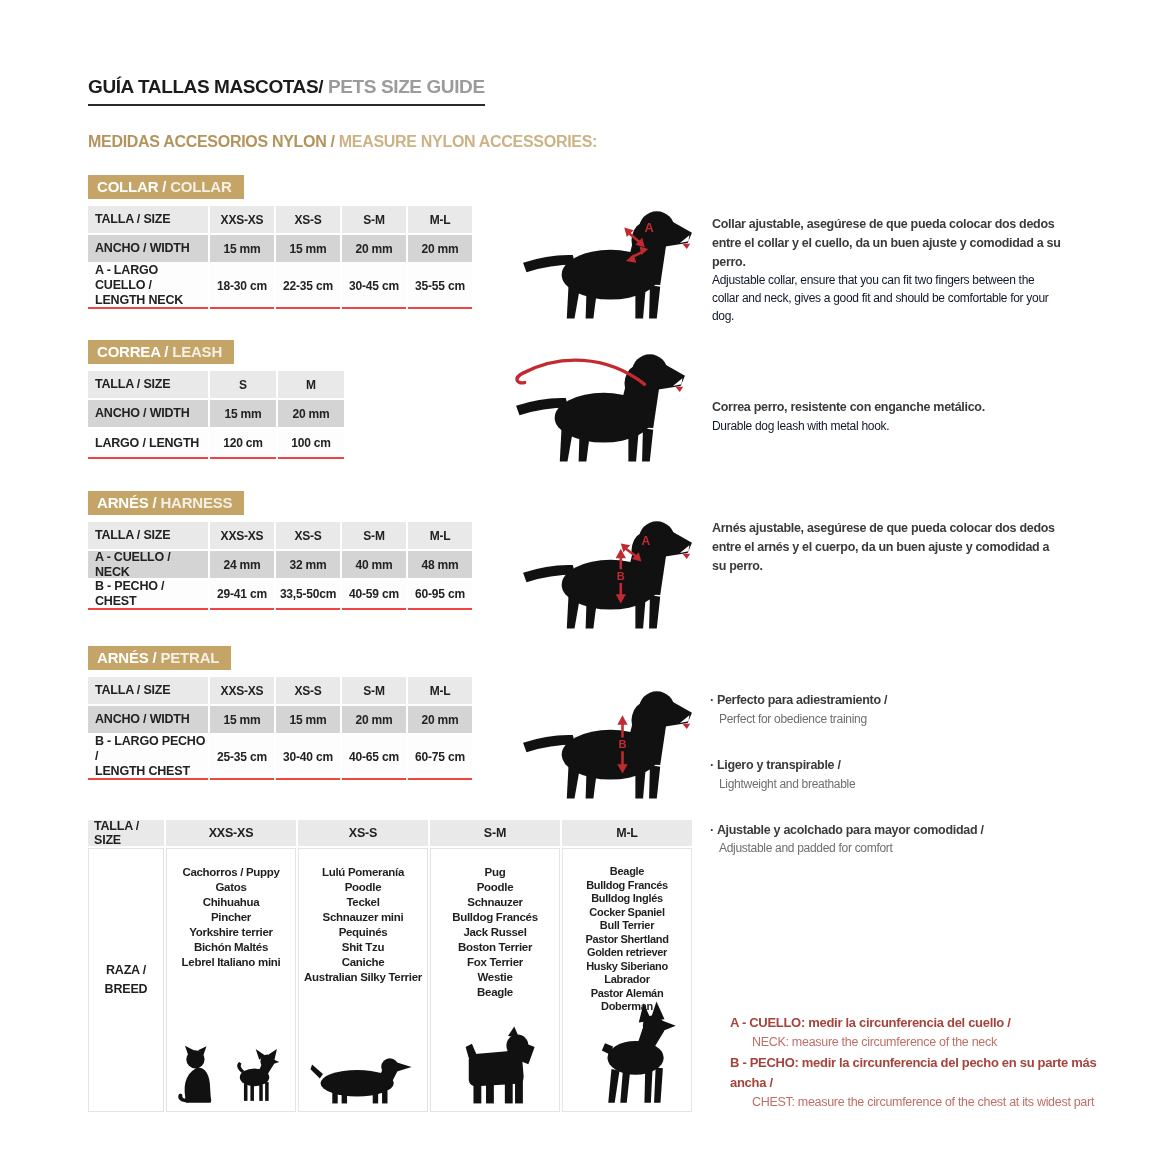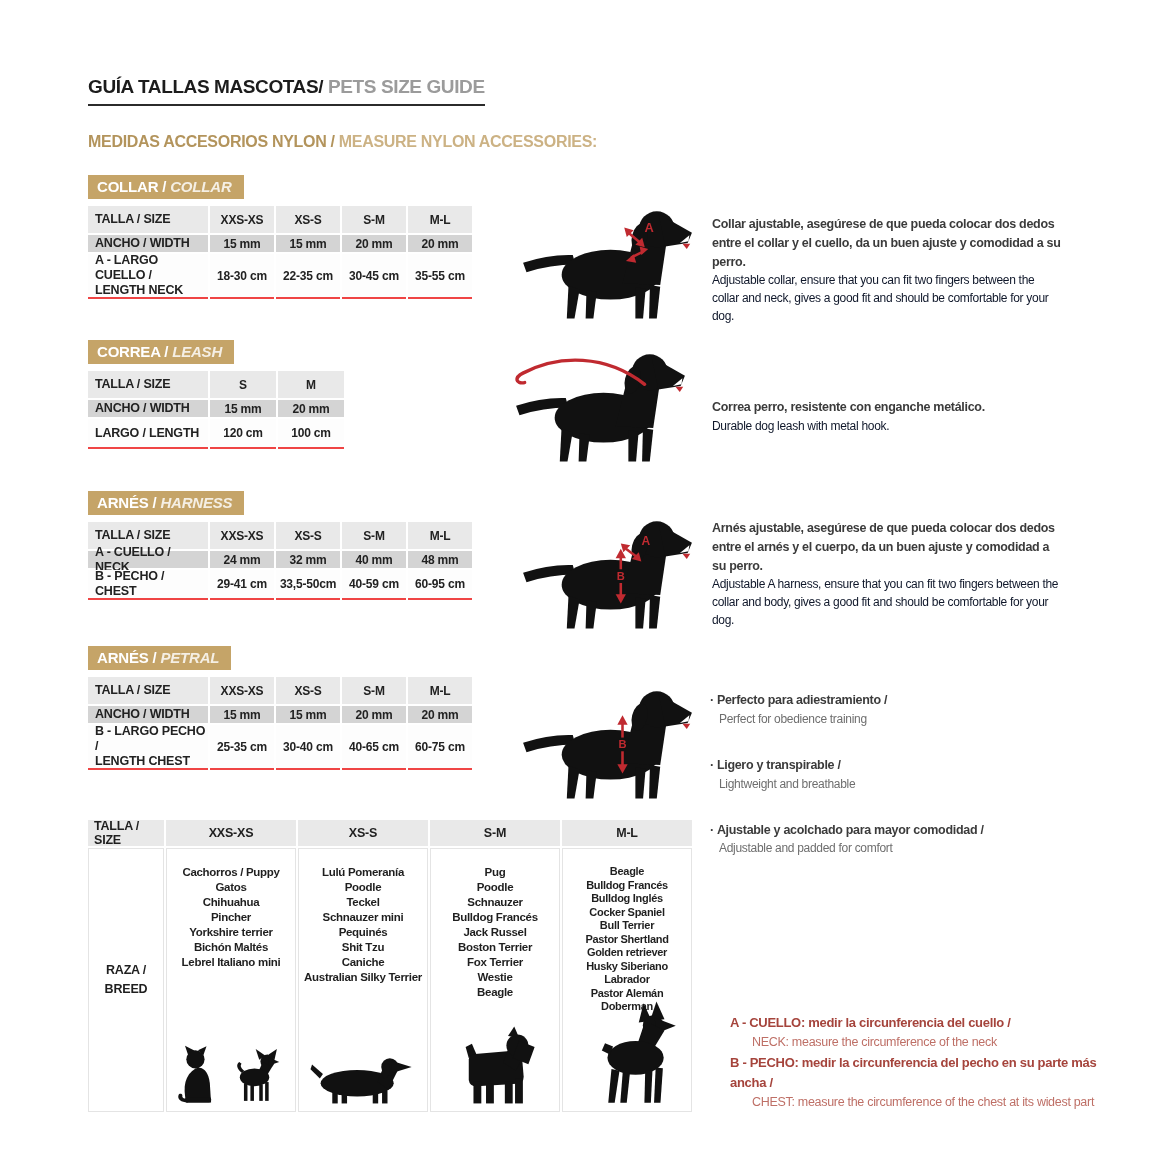--- a/index.html
+++ b/index.html
@@ -10,31 +10,31 @@
   
   .title-wrap { position:absolute; left:88px; top:76px; border-bottom:2px solid #2b2b2b; padding-bottom:6px; }
   .title-es { font-size:19px; font-weight:bold; color:#1c1c1c; letter-spacing:-0.4px; }
   .title-en { font-size:19px; font-weight:bold; color:#9b9b9b; letter-spacing:-0.4px; margin-left:5px; }
   .subtitle { position:absolute; left:88px; top:133px; }
   .subtitle-es { font-size:16px; font-weight:bold; color:#b3945c; letter-spacing:-0.3px; }
   .subtitle-en { font-size:16px; font-weight:bold; color:#ccb284; letter-spacing:-0.3px; margin-left:4px; }
 
   
   .badge { position:absolute; left:88px; background:#c5a468; color:#fff; padding:3px 12px 4px 9px; font-size:15px; font-weight:bold; }
-  .badge .b2 { color:rgba(255,255,255,0.82); margin-left:4px;font-style:italic; }
+  .badge .b2 { color:rgba(255,255,255,0.82); margin-left:4px; }
 
   
   .tbl { position:absolute; left:88px; }
   .row { display:flex; gap:2px; margin-bottom:2px; }
   .cell { display:flex; align-items:center; font-weight:bold; color:#222; }
   .lbl { width:120px; padding-left:7px; font-size:12.5px; line-height:1.2; white-space:pre-line; }
   .val { width:64px; justify-content:center; font-size:12px; }
   .wval .val { width:66px; }
   .r-h .cell { background:#e9e9e9; height:27px; }
-  .r-m .cell { background:#d4d4d4; height:17px; }
+  .r-m .cell { background:#d4d4d4; height:27px; }
   .r-l .cell { background:#fdfdfd; height:30px; border-bottom:2px solid #ef4444; }
   .r-l.tall .cell { height:45px; }
 
   
   .dog { position:absolute; width:185px; height:120px; }
 
   
   .desc { position:absolute; left:712px; width:352px; }
   .desc-es { font-weight:bold; color:#3b3b3b; font-size:12.5px; line-height:1.5; letter-spacing:-0.3px; }
   .desc-en { color:#0f172a; font-size:12px; line-height:1.5; letter-spacing:-0.3px; }
@@ -205,21 +205,20 @@
       <text x="153" y="40" fill="#c02a30" font-size="14" font-weight="bold" text-anchor="middle">A</text>
       <rect x="122.5" y="52" width="3" height="16" fill="#c02a30"></rect>
       <rect x="122.5" y="84" width="3" height="16" fill="#c02a30"></rect>
       <polygon points="124,44 118,55 130,55" fill="#c02a30"></polygon>
       <polygon points="124,108 118,97 130,97" fill="#c02a30"></polygon>
       <text x="124" y="81" fill="#c02a30" font-size="13" font-weight="bold" text-anchor="middle">B</text>
     </g>
   </svg>
   <div class="desc" style="top:519px">
     <div class="desc-es">Arnés ajustable, asegúrese de que pueda colocar dos dedos entre el arnés y el cuerpo, da un buen ajuste y comodidad a su perro.</div>
-    <div class="desc-en">Adjustable A harness, ensure that you can fit two fingers between the collar and body, gives a good fit and should be comfortable for your dog.</div>
   </div>
 
   <div class="badge" style="top:646px">
     <span>ARNÉS /</span><span class="b2">PETRAL</span>
   </div>
   <div class="tbl" style="top:677px">
     <div class="row r-h">
       <div class="cell lbl">TALLA / SIZE</div>
       <div class="cell val">XXS-XS</div>
       <div class="cell val">XS-S</div>

